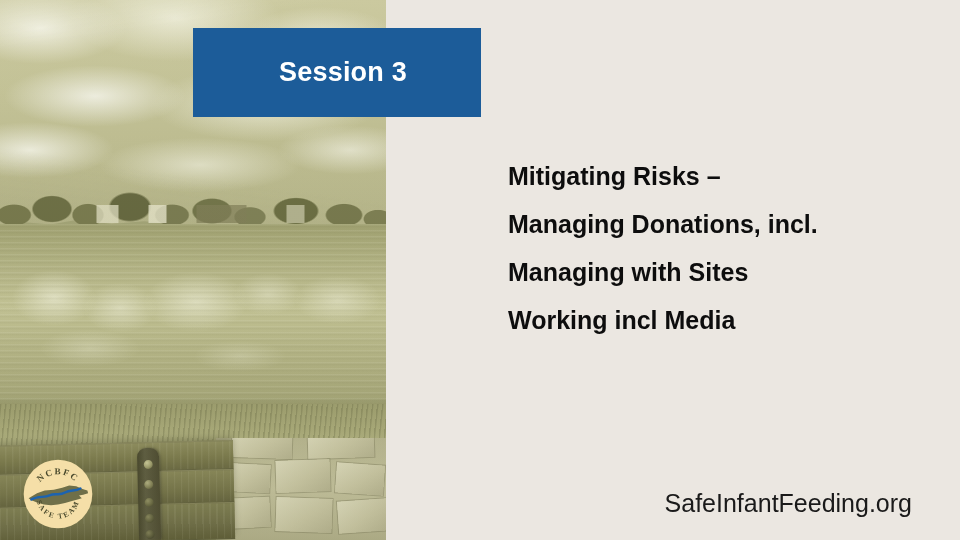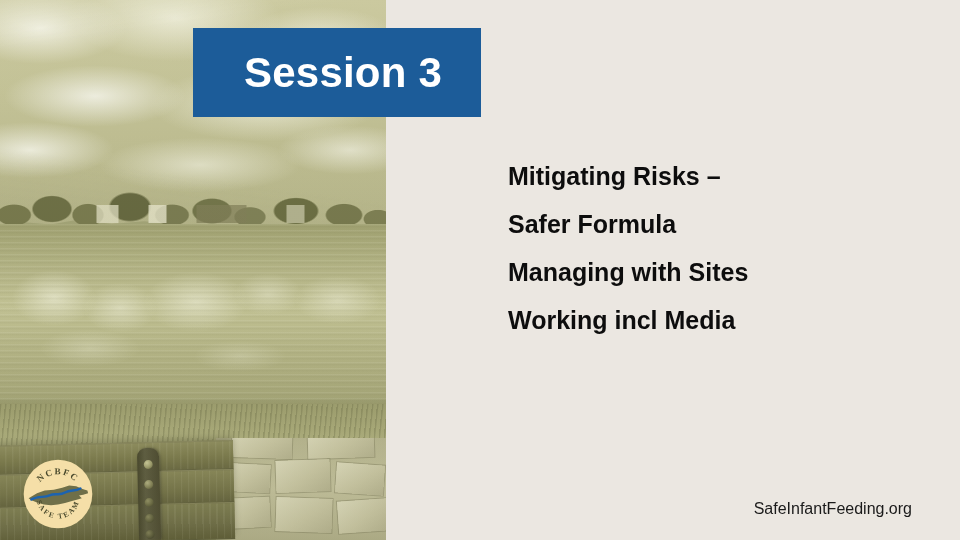--- a/index.html
+++ b/index.html
@@ -258,21 +258,21 @@
     width: 288px;
     height: 89px;
     background: #1c5c99;
     display: flex;
     align-items: center;
     justify-content: center;
     z-index: 6;
   }
   .session-banner-label {
     color: #ffffff;
-    font-size: 42px;
+    font-size: 27px;
     font-weight: bold;
     letter-spacing: 0.2px;
     line-height: 1;
     white-space: nowrap;
     margin-left: 12px;
   }
 
   
   .content {
     position: absolute;
@@ -293,21 +293,21 @@
     font-size: 25px;
     font-weight: bold;
     line-height: 48px;
     white-space: nowrap;
   }
   .site-url {
     position: absolute;
     right: 48px;
     bottom: 22px;
     color: #1a1a1a;
-    font-size: 16px;
+    font-size: 25px;
     font-weight: normal;
     white-space: nowrap;
   }
 
   
   .logo-badge {
     position: absolute;
     left: 23px;
     top: 459px;
     width: 70px;
@@ -365,21 +365,21 @@
       <span class="bolt b4"></span>
       <span class="bolt b5"></span>
     </div>
 
     <div class="sepia-wash"></div>
   </div>
 
   <div class="content">
     <div class="headline">
       <div class="headline-line">Mitigating Risks –</div>
-      <div class="headline-line">Safer Formula</div>
+      <div class="headline-line">Managing Donations, incl.</div>
       <div class="headline-line">Managing with Sites</div>
       <div class="headline-line">Working incl Media</div>
     </div>
     <div class="site-url">SafeInfantFeeding.org</div>
   </div>
 
   <div class="session-banner">
     <span class="session-banner-label">Session 3</span>
   </div>
 

